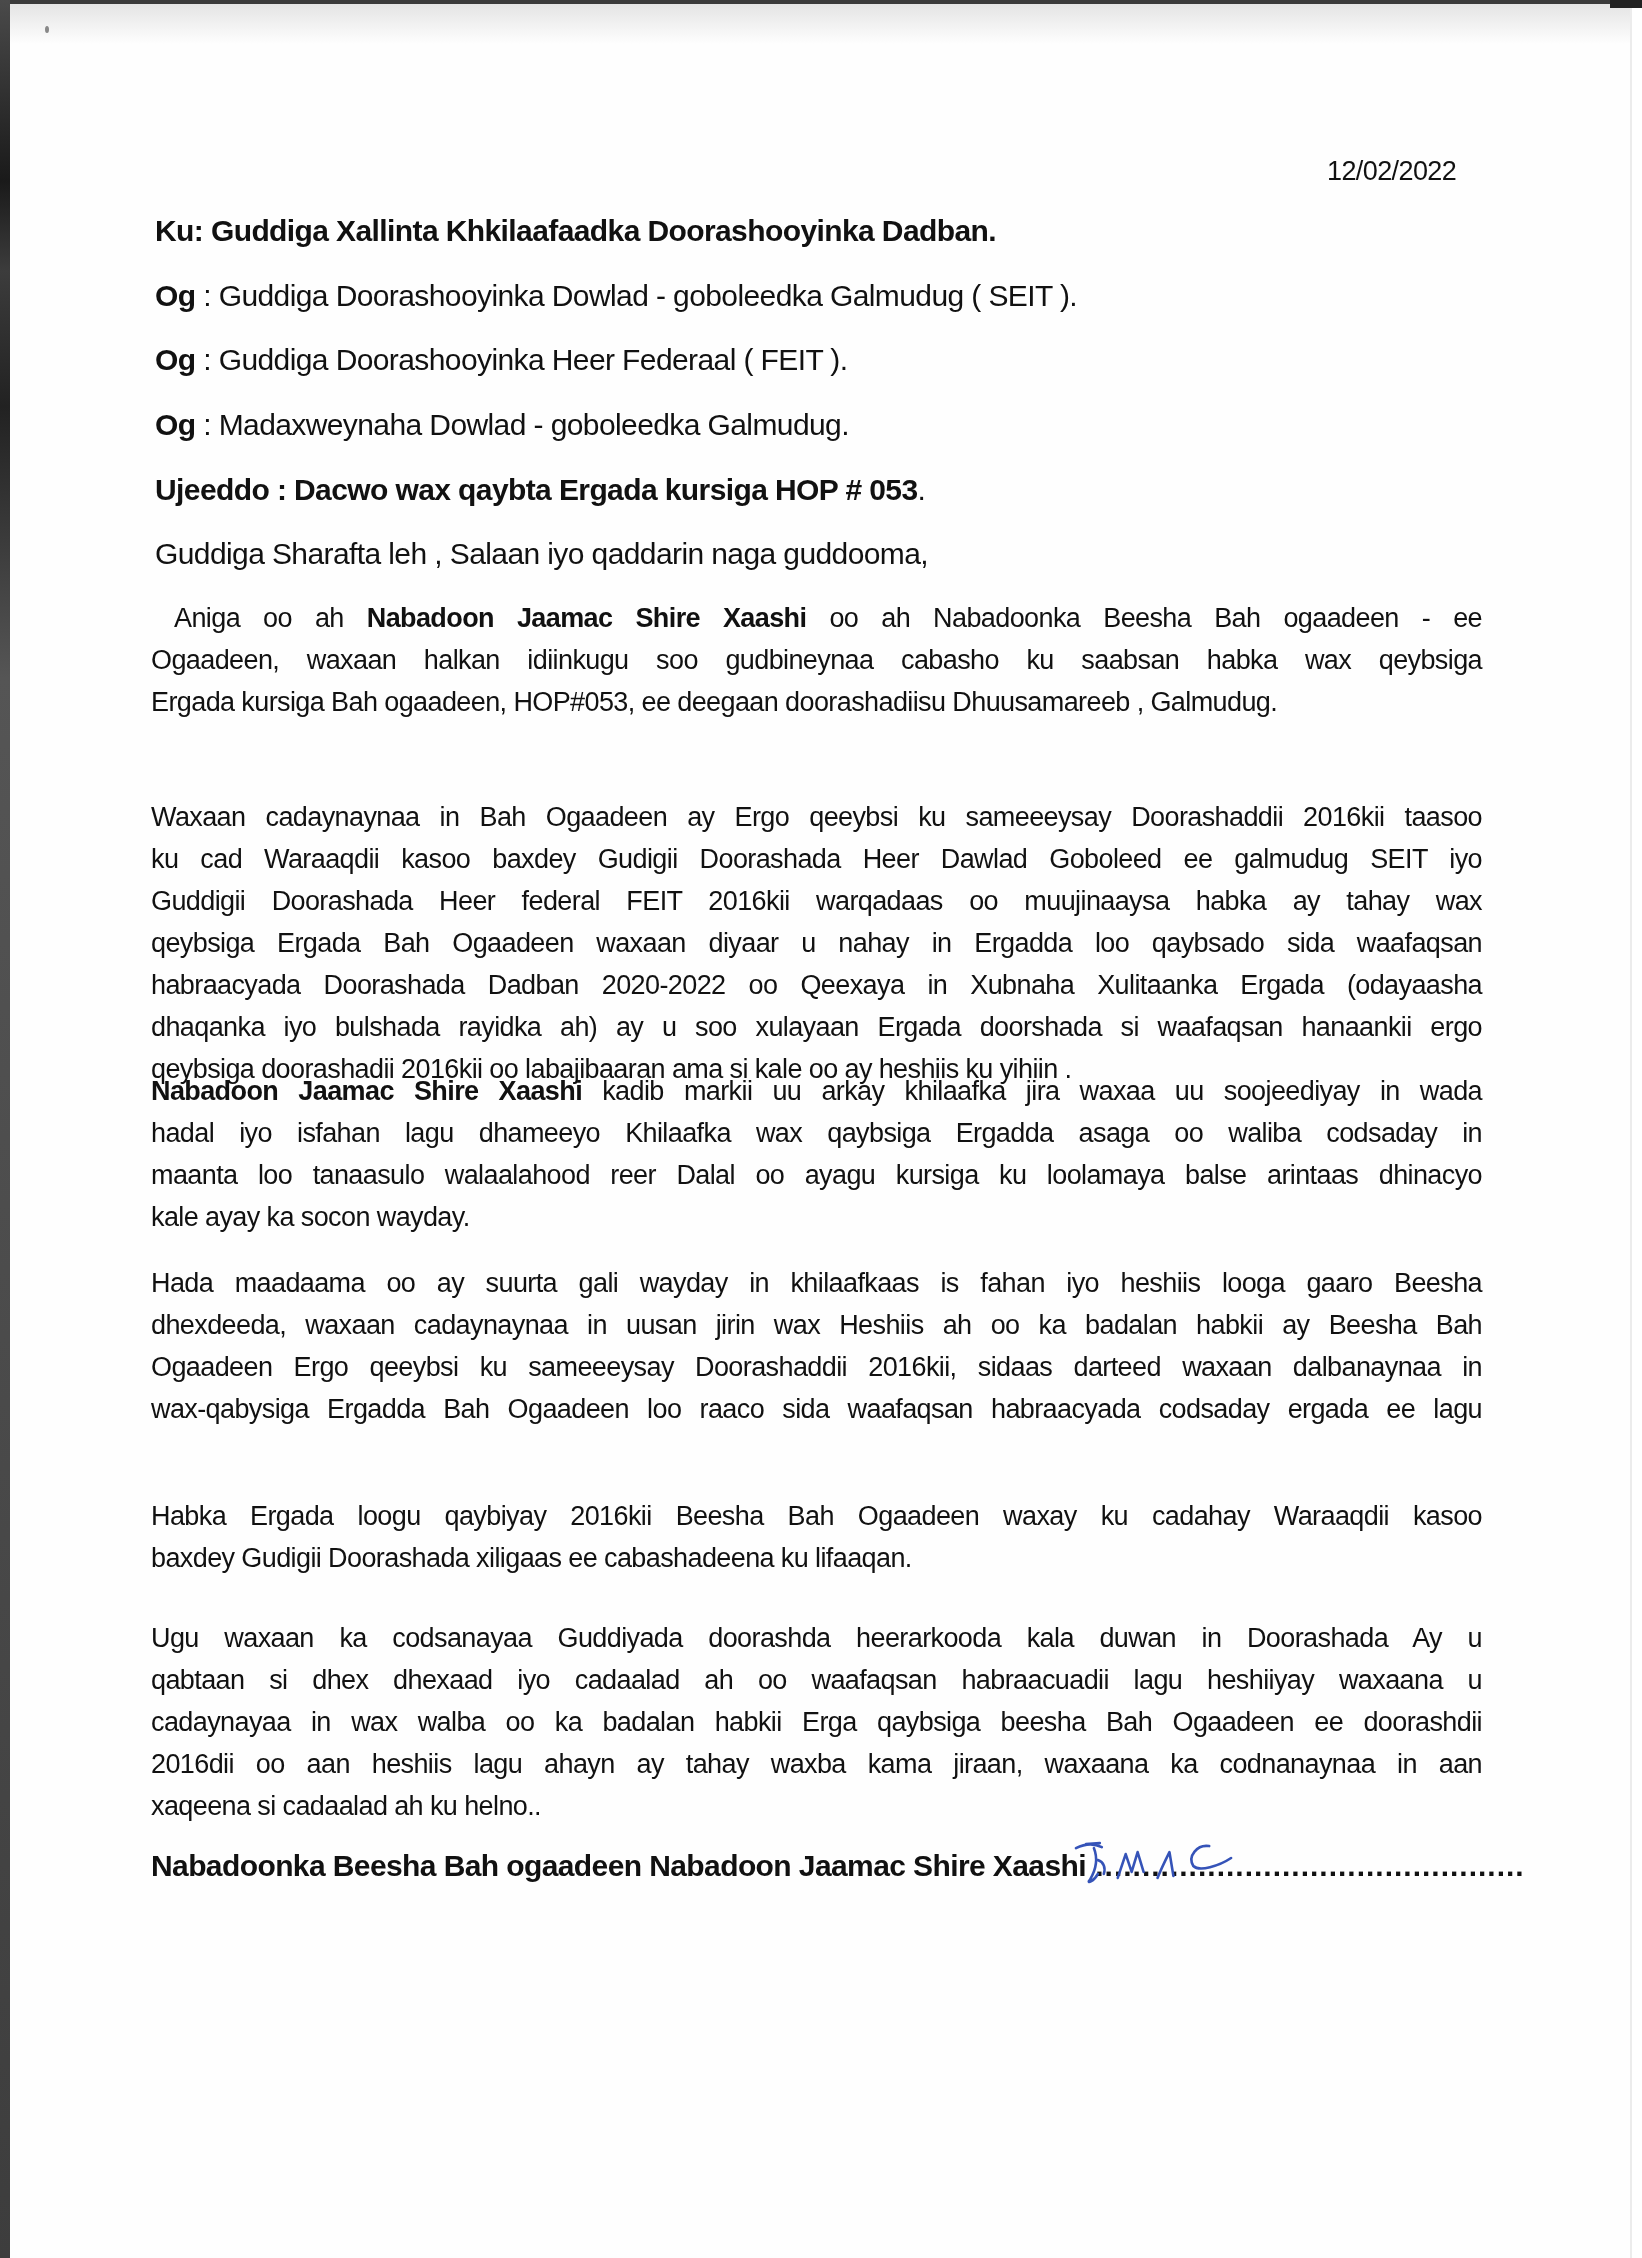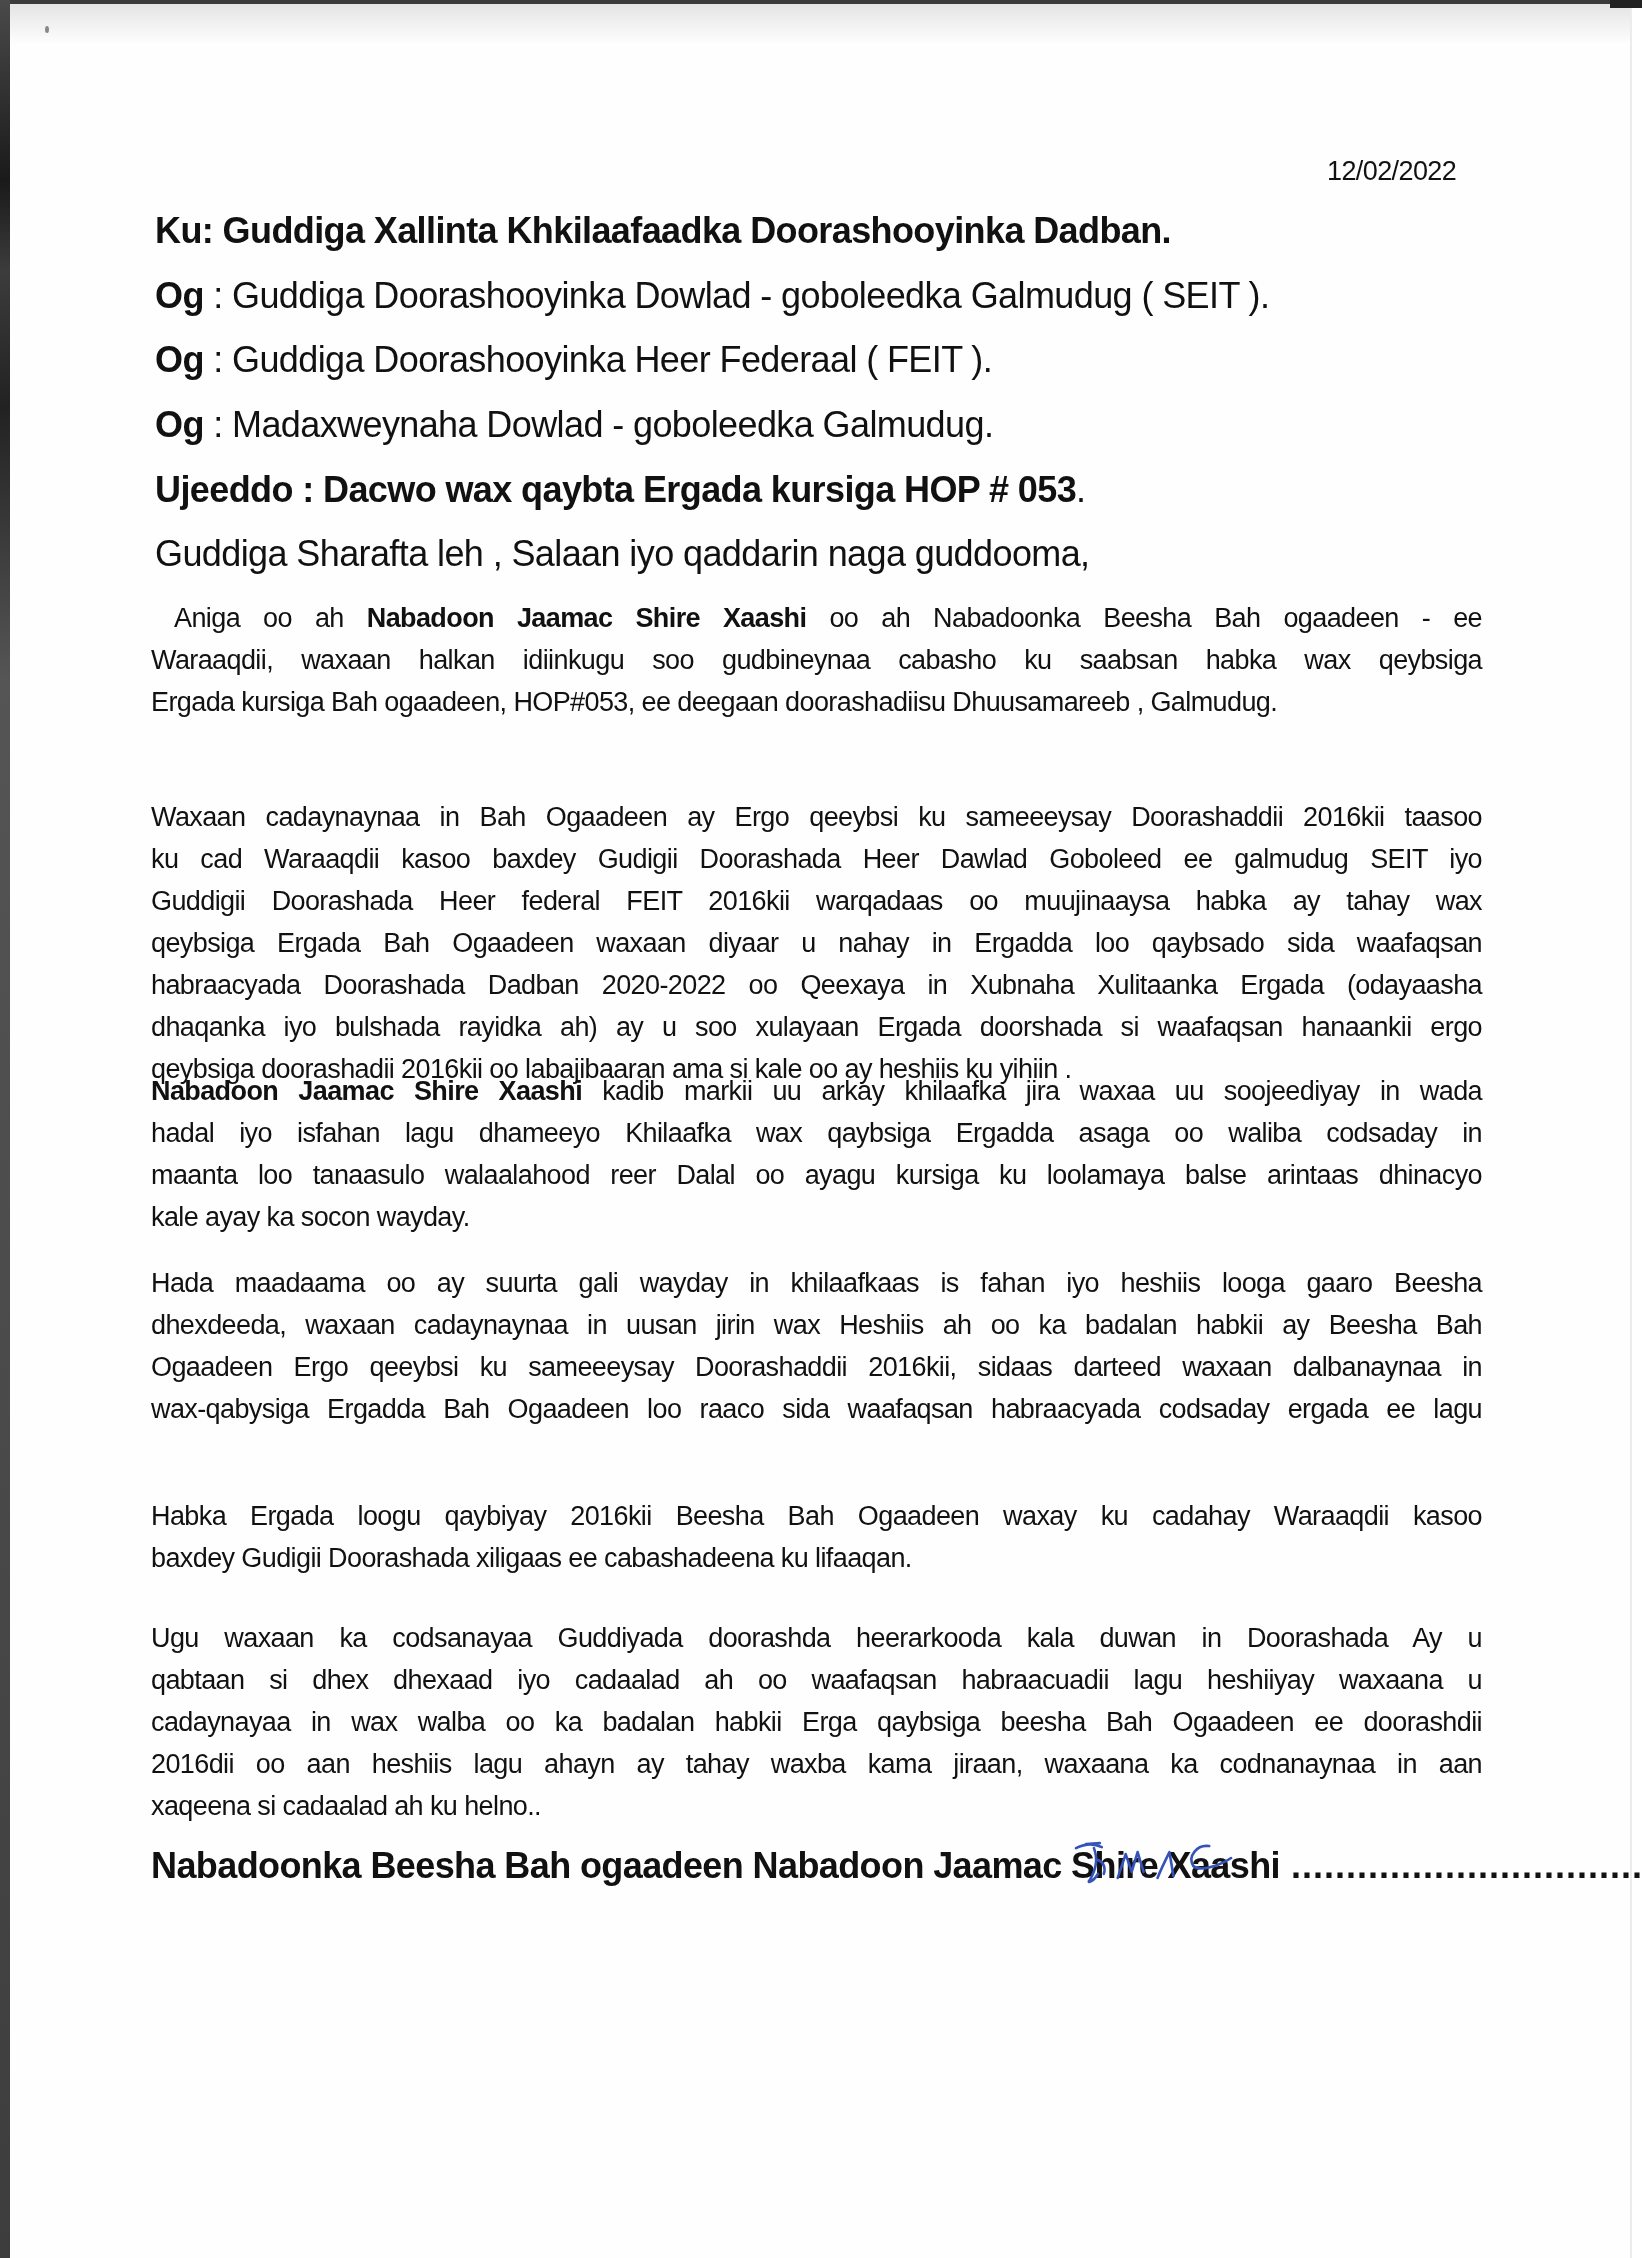--- a/index.html
+++ b/index.html
@@ -55,21 +55,21 @@
     .content {
       position: absolute;
       left: 0; top: 0;
       width: 1643px; height: 2259px;
       color: #111;
       font-family: Liberation Sans, sans-serif;
     }
     .line {
       position: absolute;
       white-space: nowrap;
-      font-size: 36px;
+      font-size: 30px;
       line-height: 34px;
       letter-spacing: -0.6px;
     }
     .justify-block {
       position: absolute;
       left: 151px;
       width: 1331px;
       font-size: 27px;
       line-height: 42px;
       letter-spacing: -0.6px;
@@ -128,21 +128,21 @@
   </div>
 
   <div class="line" style="left:155px; top:473px;">
     <span class="bold">Ujeeddo : Dacwo wax qaybta Ergada kursiga HOP # 053</span><span>.</span>
   </div>
 
   <div class="line" style="left:155px; top:537px;">Guddiga Sharafta leh , Salaan iyo qaddarin naga guddooma,</div>
 
   <div class="justify-block" style="top:597px;">
     <span class="jline">&nbsp;<span>Aniga oo ah  </span><span class="bold">Nabadoon Jaamac Shire Xaashi</span><span>  oo ah Nabadoonka  Beesha Bah ogaadeen - ee</span></span>
-    <span class="jline">Waraaqdii, waxaan halkan idiinkugu soo gudbineynaa cabasho ku saabsan habka wax qeybsiga</span>
+    <span class="jline">Ogaadeen, waxaan halkan idiinkugu soo gudbineynaa cabasho ku saabsan habka wax qeybsiga</span>
     <span class="jline last">Ergada kursiga Bah ogaadeen, HOP#053, ee deegaan doorashadiisu Dhuusamareeb , Galmudug.</span>
   </div>
 
   <div class="justify-block" style="top:796px;">
     <span class="jline">Waxaan cadaynaynaa in  Bah Ogaadeen ay Ergo qeeybsi ku sameeeysay Doorashaddii 2016kii taasoo</span>
     <span class="jline">ku cad Waraaqdii kasoo baxdey Gudigii Doorashada Heer Dawlad Goboleed ee galmudug SEIT iyo</span>
     <span class="jline">Guddigii Doorashada Heer federal FEIT 2016kii warqadaas oo muujinaaysa habka ay tahay wax</span>
     <span class="jline">qeybsiga Ergada Bah Ogaadeen  waxaan diyaar u nahay in Ergadda loo qaybsado sida waafaqsan</span>
     <span class="jline">habraacyada Doorashada Dadban 2020-2022 oo Qeexaya in  Xubnaha Xulitaanka Ergada  (odayaasha</span>
     <span class="jline">dhaqanka iyo bulshada rayidka ah) ay u soo xulayaan  Ergada doorshada si waafaqsan hanaankii ergo</span>

